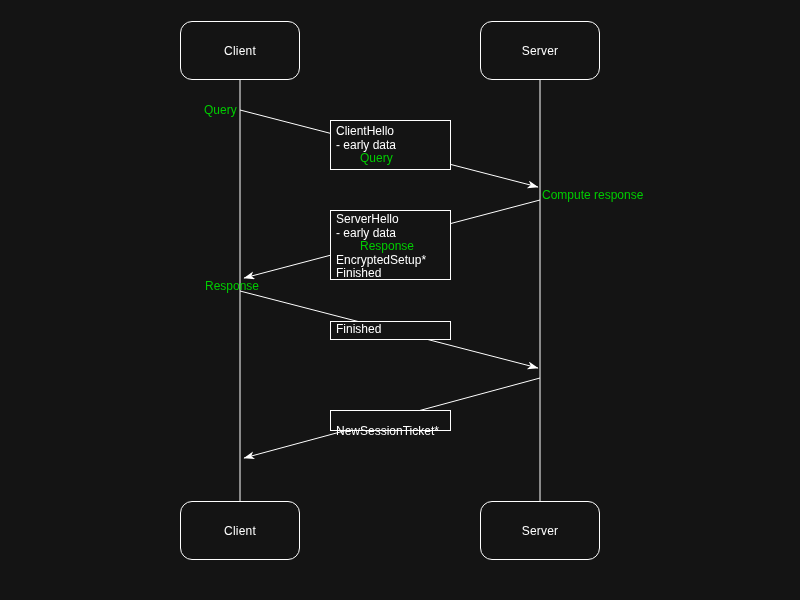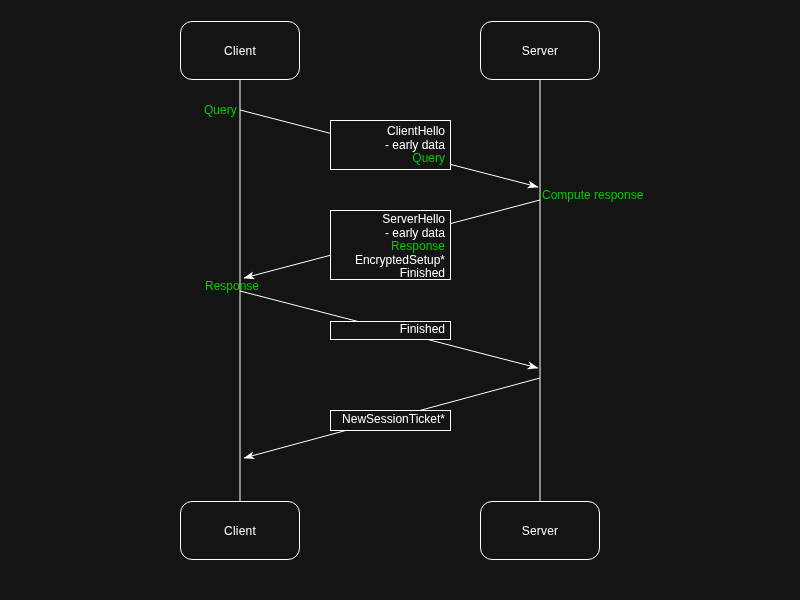--- a/index.html
+++ b/index.html
@@ -26,21 +26,21 @@
   }
 
   .msg {
     position:absolute; width:121px;
     border:1px solid var(--fg);
     background:var(--bg);
     padding:2px 5px;
     font-size:12px; line-height:13.6px;
     white-space:nowrap;
   }
-  .msg span { display:block;text-align:right; }
+  .msg span { display:block; }
   .msg.single { line-height:13px; padding:1px 5px; }
 
   .green { color:var(--green);margin-left:24px; }
 
   .lbl { position:absolute; font-size:12px; white-space:nowrap; }
   .note { position:absolute; font-size:12px; line-height:15.5px; white-space:nowrap; }
 </style>
 </head>
 <body>
 
@@ -90,18 +90,18 @@
     <span>- early data</span>
     <span class="green">Response</span>
     <span>EncryptedSetup*</span>
     <span>Finished</span>
   </div>
 
   <div class="msg single" style="left:330px; top:321px; height:19px;">
     <span>Finished</span>
   </div>
 
-  <div class="msg single" style="left:330px; top:410px; height:21px; padding-top:2px;">
+  <div class="msg single" style="left:330px; top:410px; height:21px; padding-top:14px;">
     <span>NewSessionTicket*</span>
   </div>
 
 
 </div>
 
 </body></html>

